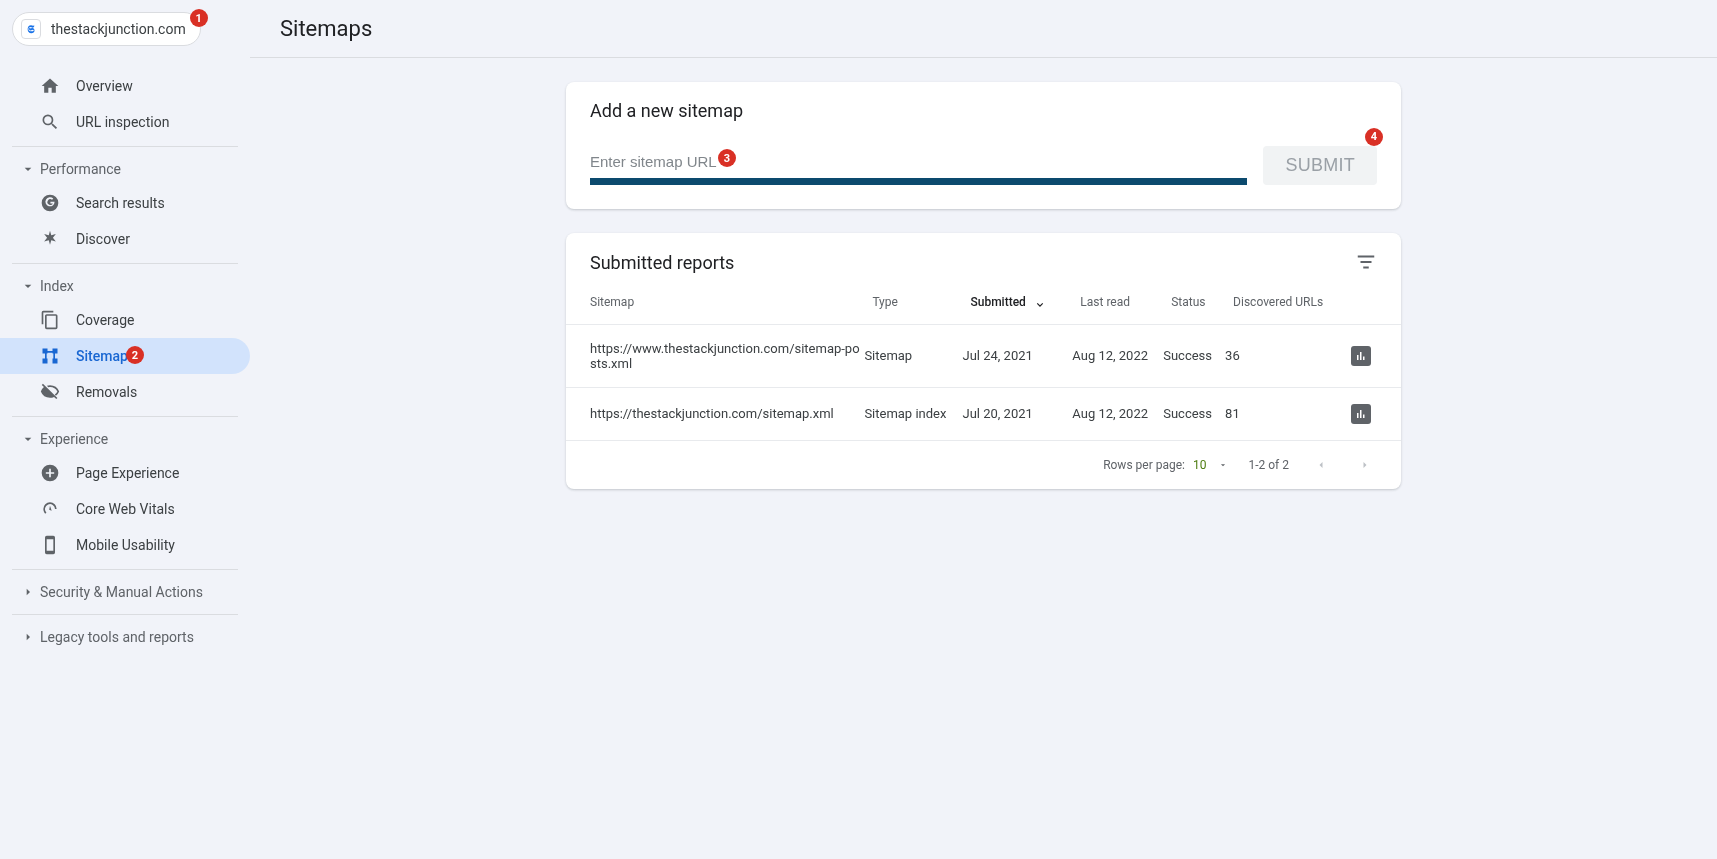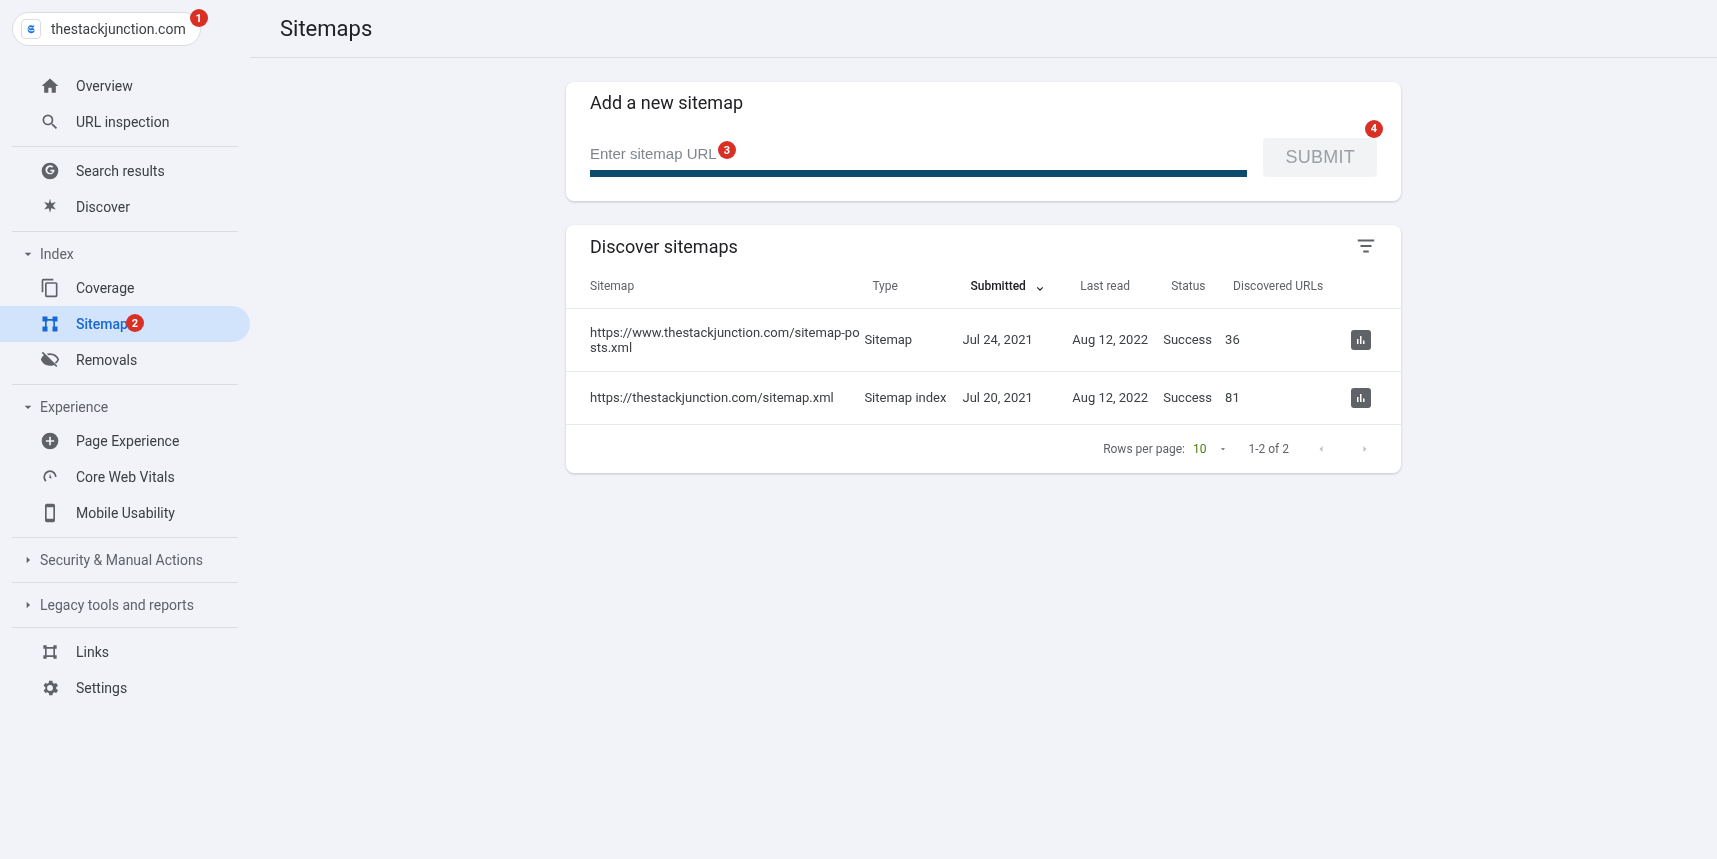--- a/index.html
+++ b/index.html
@@ -133,21 +133,21 @@
 .card {
   background: #fff;
   border-radius: 8px;
   box-shadow: 0 1px 2px rgba(60,64,67,0.15), 0 1px 3px rgba(60,64,67,0.1);
   margin-bottom: 24px;
 }
 .card-header {
   display: flex;
   align-items: center;
   justify-content: space-between;
-  padding: 10px 24px 8px;
+  padding: 18px 24px 8px;
 }
 .card-title { font-size: 18px; font-weight: 400; }
 .card-body { padding: 16px 24px 24px; }
 
 .add-row {
   display: flex;
   align-items: center;
   gap: 16px;
 }
 .sitemap-input {
@@ -261,67 +261,73 @@
     </div>
     <div class="nav-item">
       <svg class="icon" viewBox="0 0 24 24">
           <path d="M15.5 14h-.79l-.28-.27A6.471 6.471 0 0016 9.5 6.5 6.5 0 109.5 16c1.61 0 3.09-.59 4.23-1.57l.27.28v.79l5 4.99L20.49 19l-4.99-5zm-6 0C7.01 14 5 11.99 5 9.5S7.01 5 9.5 5 14 7.01 14 9.5 11.99 14 9.5 14z"></path>
         </svg>
       <span>URL inspection</span>
     </div>
   </div>
 
   <div class="nav-section">
-    <div class="nav-item">
-      <svg class="icon" viewBox="0 0 24 24">
-          <path d="M12 2a10 10 0 100 20 10 10 0 000-20zm5.5 10.5h-5v-2h5a5.5 5.5 0 11-1.6-3.9l-1.4 1.4A3.5 3.5 0 1015.5 12.5z"></path>
-        </svg>
-      <span>Search results</span>
-    </div>
-    <div class="nav-item">
-      <svg class="icon" viewBox="0 0 24 24">
-          <path d="M12 2l1.5 5.5L19 6l-3.5 4.5L19 15l-5.5-1.5L12 19l-1.5-5.5L5 15l3.5-4.5L5 6l5.5 1.5z"></path>
-        </svg>
-      <span>Discover</span>
-    </div>
-  </div>
-
-  <div class="nav-section">
     <div class="nav-header">
       <svg class="chev" viewBox="0 0 24 24">
           <path d="M7 10l5 5 5-5z"></path>
         </svg>
-      <span>Index</span>
-    </div>
-    <div class="nav-item">
-      <svg class="icon" viewBox="0 0 24 24">
-          <path d="M16 1H4a2 2 0 00-2 2v14h2V3h12V1zm3 4H8a2 2 0 00-2 2v14a2 2 0 002 2h11a2 2 0 002-2V7a2 2 0 00-2-2zm0 16H8V7h11v14z"></path>
-        </svg>
-      <span>Coverage</span>
-    </div>
-    <div class="nav-item active">
-      <svg class="icon" viewBox="0 0 24 24">
-          <path d="M3 3h6v6H3V3zm0 12h6v6H3v-6zm12-12h6v6h-6V3zm0 12h6v6h-6v-6zM9 6h6v2H9zM6 9v6h2V9zm10 0v6h2V9z"></path>
-        </svg>
-      <span>Sitemaps</span>
-      <span class="badge" style="left:126px; top:8px;">2</span>
-    </div>
-    <div class="nav-item">
-      <svg class="icon" viewBox="0 0 24 24">
-          <path d="M12 6a9.77 9.77 0 018.82 5.5 9.77 9.77 0 01-3.1 3.6l1.42 1.42A11.82 11.82 0 0023 11.5 11.82 11.82 0 0012 4c-1.3 0-2.55.22-3.7.62l1.58 1.58A7.7 7.7 0 0112 6zM2.1 3.51L4.7 6.1A11.8 11.8 0 001 11.5 11.82 11.82 0 0012 19c1.74 0 3.4-.38 4.9-1.06l2.6 2.6 1.41-1.41L3.51 2.1 2.1 3.51z"></path>
-        </svg>
-      <span>Removals</span>
+      <span>Performance</span>
+    </div>
+    <div class="nav-item">
+      <svg class="icon" viewBox="0 0 24 24">
+          <path d="M12 2a10 10 0 100 20 10 10 0 000-20zm5.5 10.5h-5v-2h5a5.5 5.5 0 11-1.6-3.9l-1.4 1.4A3.5 3.5 0 1015.5 12.5z"></path>
+        </svg>
+      <span>Search results</span>
+    </div>
+    <div class="nav-item">
+      <svg class="icon" viewBox="0 0 24 24">
+          <path d="M12 2l1.5 5.5L19 6l-3.5 4.5L19 15l-5.5-1.5L12 19l-1.5-5.5L5 15l3.5-4.5L5 6l5.5 1.5z"></path>
+        </svg>
+      <span>Discover</span>
     </div>
   </div>
 
   <div class="nav-section">
     <div class="nav-header">
       <svg class="chev" viewBox="0 0 24 24">
           <path d="M7 10l5 5 5-5z"></path>
         </svg>
+      <span>Index</span>
+    </div>
+    <div class="nav-item">
+      <svg class="icon" viewBox="0 0 24 24">
+          <path d="M16 1H4a2 2 0 00-2 2v14h2V3h12V1zm3 4H8a2 2 0 00-2 2v14a2 2 0 002 2h11a2 2 0 002-2V7a2 2 0 00-2-2zm0 16H8V7h11v14z"></path>
+        </svg>
+      <span>Coverage</span>
+    </div>
+    <div class="nav-item active">
+      <svg class="icon" viewBox="0 0 24 24">
+          <path d="M3 3h6v6H3V3zm0 12h6v6H3v-6zm12-12h6v6h-6V3zm0 12h6v6h-6v-6zM9 6h6v2H9zM6 9v6h2V9zm10 0v6h2V9z"></path>
+        </svg>
+      <span>Sitemaps</span>
+      <span class="badge" style="left:126px; top:8px;">2</span>
+    </div>
+    <div class="nav-item">
+      <svg class="icon" viewBox="0 0 24 24">
+          <path d="M12 6a9.77 9.77 0 018.82 5.5 9.77 9.77 0 01-3.1 3.6l1.42 1.42A11.82 11.82 0 0023 11.5 11.82 11.82 0 0012 4c-1.3 0-2.55.22-3.7.62l1.58 1.58A7.7 7.7 0 0112 6zM2.1 3.51L4.7 6.1A11.8 11.8 0 001 11.5 11.82 11.82 0 0012 19c1.74 0 3.4-.38 4.9-1.06l2.6 2.6 1.41-1.41L3.51 2.1 2.1 3.51z"></path>
+        </svg>
+      <span>Removals</span>
+    </div>
+  </div>
+
+  <div class="nav-section">
+    <div class="nav-header">
+      <svg class="chev" viewBox="0 0 24 24">
+          <path d="M7 10l5 5 5-5z"></path>
+        </svg>
       <span>Experience</span>
     </div>
     <div class="nav-item">
       <svg class="icon" viewBox="0 0 24 24">
           <path d="M12 2a10 10 0 100 20 10 10 0 000-20zm5 11h-4v4h-2v-4H7v-2h4V7h2v4h4v2z"></path>
         </svg>
       <span>Page Experience</span>
     </div>
     <div class="nav-item">
       <svg class="icon" viewBox="0 0 24 24">
@@ -348,34 +354,20 @@
 
   <div class="nav-section">
     <div class="nav-header">
       <svg class="chev" viewBox="0 0 24 24">
           <path d="M10 17l5-5-5-5v10z"></path>
         </svg>
       <span>Legacy tools and reports</span>
     </div>
   </div>
 
-  <div class="nav-section">
-    <div class="nav-item">
-      <svg class="icon" viewBox="0 0 24 24">
-          <path d="M4 4h4v4H4zM16 4h4v4h-4zM4 16h4v4H4zM16 16h4v4h-4zM8 6h8v2H8zM6 8v8h2V8zM16 8v8h2V8zM8 18h8v-2H8z"></path>
-        </svg>
-      <span>Links</span>
-    </div>
-    <div class="nav-item">
-      <svg class="icon" viewBox="0 0 24 24">
-          <path d="M19.4 13l.1-1-.1-1 2.1-1.6-2-3.5-2.5 1a7 7 0 00-1.7-1l-.4-2.6h-4l-.4 2.6a7 7 0 00-1.7 1l-2.5-1-2 3.5L6.5 11l-.1 1 .1 1-2.1 1.6 2 3.5 2.5-1a7 7 0 001.7 1l.4 2.6h4l.4-2.6a7 7 0 001.7-1l2.5 1 2-3.5L19.4 13zM12 15.5A3.5 3.5 0 1112 8.5a3.5 3.5 0 010 7z"></path>
-        </svg>
-      <span>Settings</span>
-    </div>
-  </div>
 </aside>
 
 <main class="main">
   <div class="page-header">
     <h1>Sitemaps</h1>
   </div>
   <div class="content">
     <div class="content-inner">
 
       <div class="card">
@@ -391,21 +383,21 @@
             <div style="position:relative">
               <button class="submit-btn">SUBMIT</button>
               <span class="badge" style="right:-6px; top:-18px;">4</span>
             </div>
           </div>
         </div>
       </div>
 
       <div class="card">
         <div class="card-header">
-          <div class="card-title">Discover sitemaps</div>
+          <div class="card-title">Submitted reports</div>
           <svg class="filter-icon" viewBox="0 0 24 24">
               <path d="M3 5h18v2H3zm3 6h12v2H6zm3 6h6v2H9z"></path>
             </svg>
         </div>
 
         <table class="table">
           <thead>
             <tr>
               <th>Sitemap</th>
               <th>Type</th>

